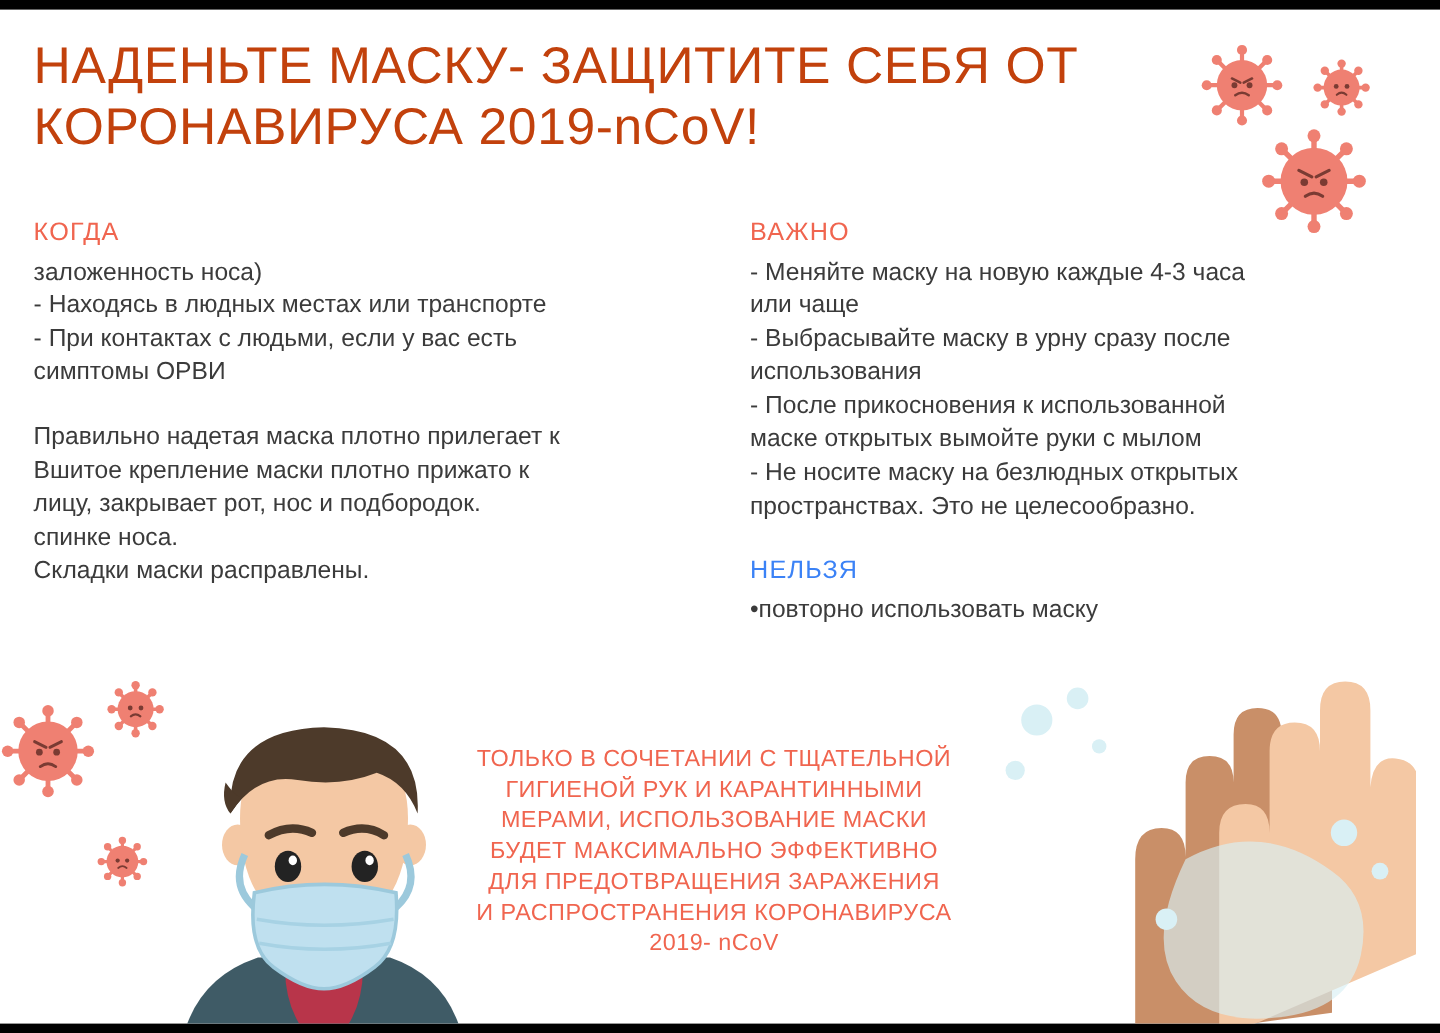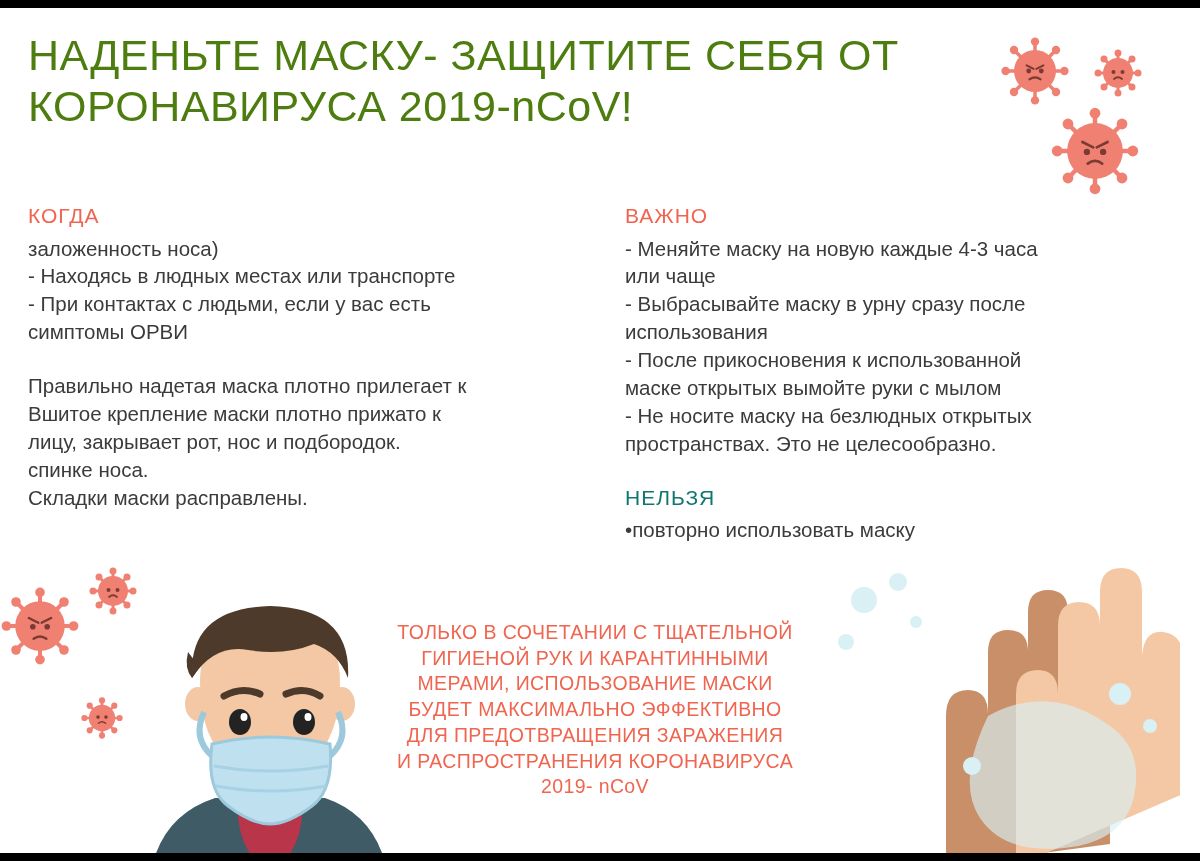--- a/index.html
+++ b/index.html
@@ -19,49 +19,48 @@
     box-sizing: border-box;
     border-top: 8px solid #000;
     border-bottom: 8px solid #000;
   }
   
   .title {
     position: absolute;
     left: 28px;
     top: 22px;
     width: 980px;
-    color: #4d7c0f;
+    color: #c2410c;
     font-size: 43px;
     line-height: 1.18;
     letter-spacing: 0.5px;
     font-weight: 400;
   }
   
   .col {
     position: absolute;
     top: 172px;
     font-size: 20.5px;
     line-height: 1.36;
     color: #3b3b3b;
-    margin-top: 22px;
   }
   .col-left { left: 28px; width: 570px; }
   .col-right { left: 625px; width: 560px; }
   .section-head {
     color: #f0654f;
     font-size: 21px;
     letter-spacing: 1px;
     margin: 0 0 4px 0;
   }
   .lines p {
     margin: 0;
   }
   .gap { height: 26px; }
   .sub-head {
-    color: #0f766e;
+    color: #3b82f6;
     font-size: 21px;
     letter-spacing: 1px;
     margin: 26px 0 4px 0;
   }
   
   .bottom {
     position: absolute;
     left: 0;
     top: 548px;
     width: 1200px;

